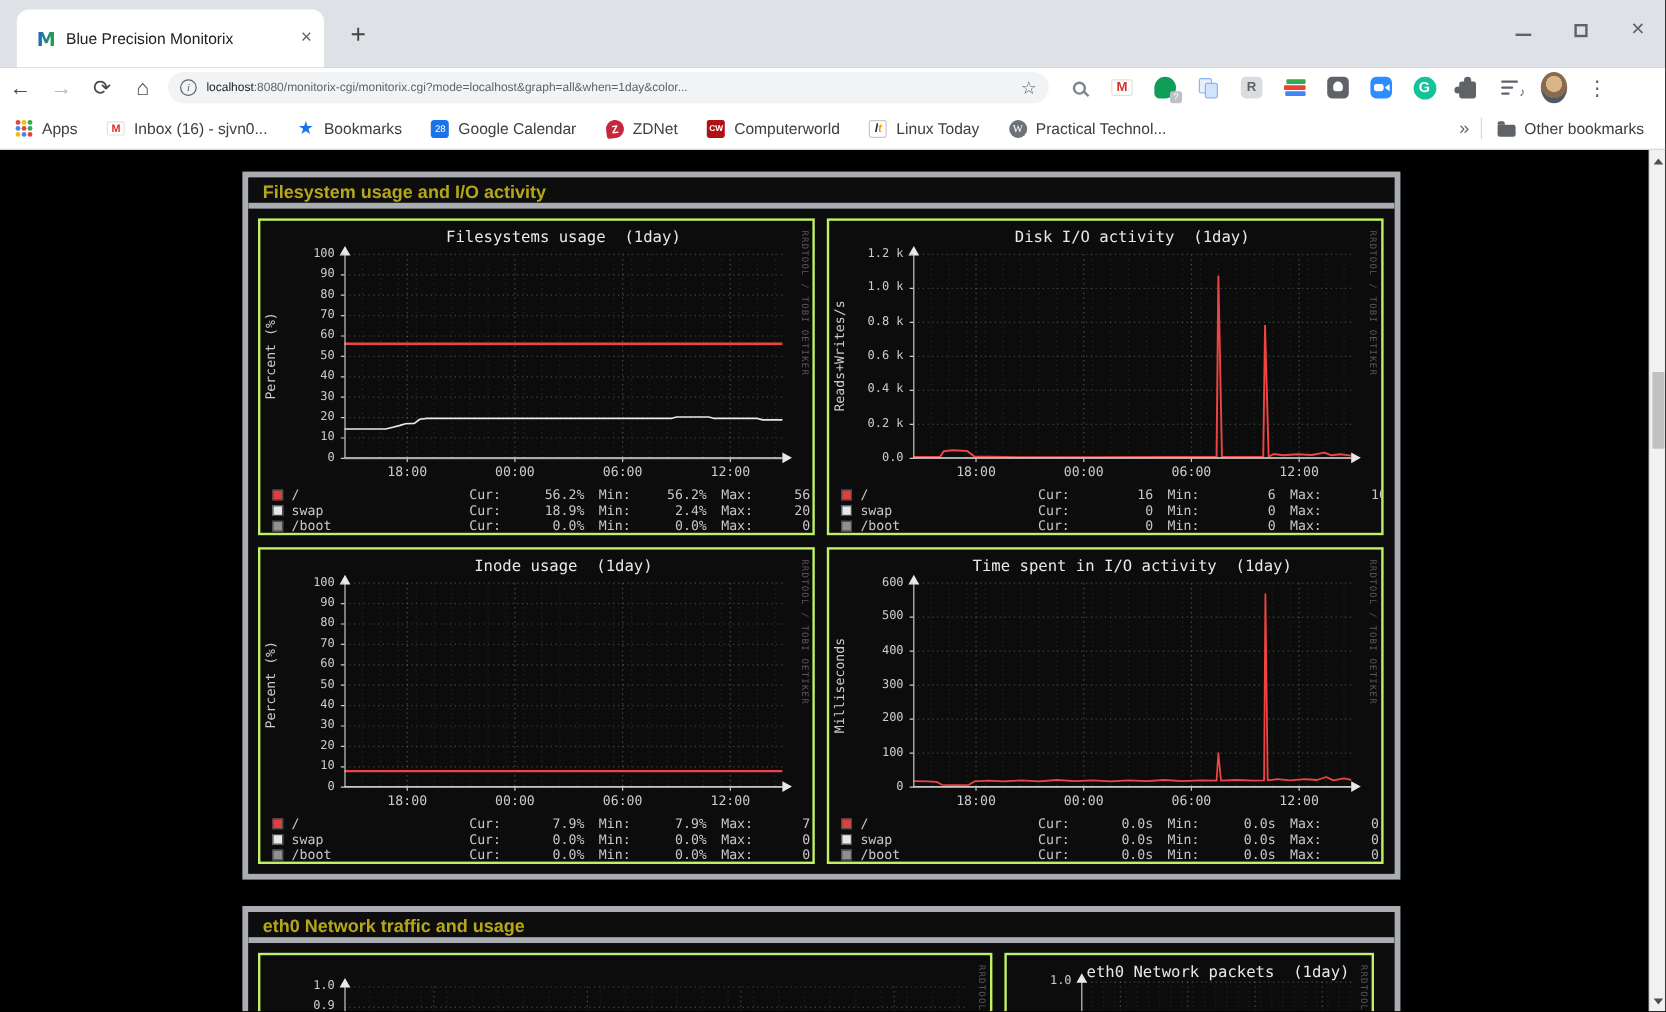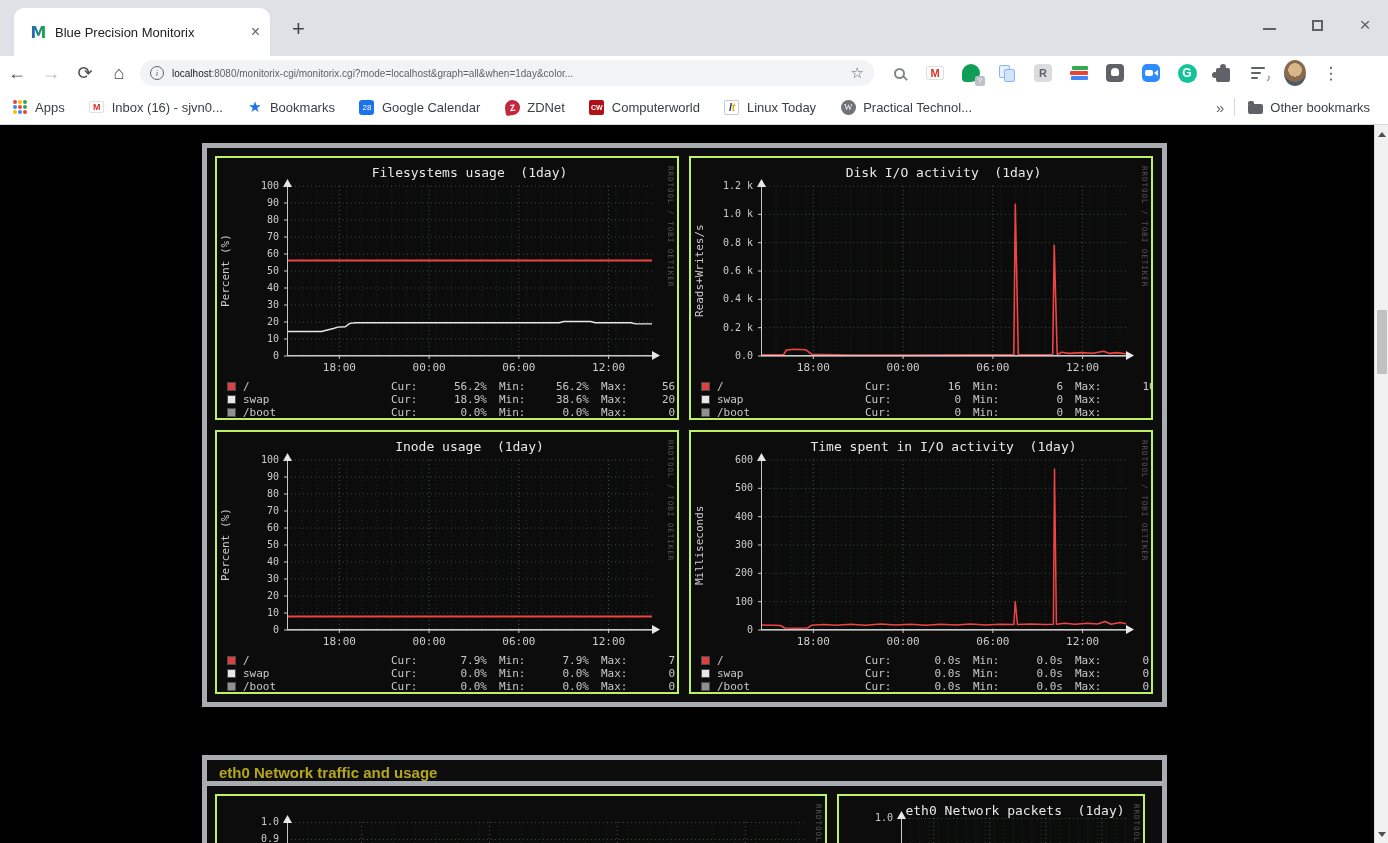--- a/index.html
+++ b/index.html
@@ -298,20 +298,21 @@
     <span class="bm" style="margin-right:6px;">
       <span class="bmi">
           <span class="folder"></span>
         </span>
       <span class="bm-label">Other bookmarks</span>
     </span>
   </div>
 
   <div class="content">
     <div class="section s1">
+      <div class="sec-title">Filesystem usage and I/O activity</div>
       <div class="graphs">
         <div class="panel" style="width: 464px; height: 264px;">
             <div class="g-title" style="left: 70px; width: 365px;">Filesystems usage  (1day)</div>
             <div class="g-wm">RRDTOOL / TOBI OETIKER</div>
             <div class="g-ylab" style="top: 28px; height: 170px;">Percent (%)</div>
             <svg width="365" height="170" class="g-svg" style="left: 70px; top: 28px;">
               <line x1="14.959016393442624" y1="0" x2="14.959016393442624" y2="170" stroke="rgba(90,170,90,0.22)" stroke-width="1" stroke-dasharray="1,3"></line>
               <line x1="29.91803278688525" y1="0" x2="29.91803278688525" y2="170" stroke="rgba(90,170,90,0.22)" stroke-width="1" stroke-dasharray="1,3"></line>
               <line x1="44.87704918032787" y1="0" x2="44.87704918032787" y2="170" stroke="rgba(90,170,90,0.22)" stroke-width="1" stroke-dasharray="1,3"></line>
               <line x1="59.8360655737705" y1="0" x2="59.8360655737705" y2="170" stroke="rgba(90,170,90,0.22)" stroke-width="1" stroke-dasharray="1,3"></line>
@@ -381,21 +382,21 @@
             <div class="g-ytick" style="left: 0px; width: 62px; top: 90px;">60</div>
             <div class="g-ytick" style="left: 0px; width: 62px; top: 73px;">70</div>
             <div class="g-ytick" style="left: 0px; width: 62px; top: 56px;">80</div>
             <div class="g-ytick" style="left: 0px; width: 62px; top: 39px;">90</div>
             <div class="g-ytick" style="left: 0px; width: 62px; top: 22px;">100</div>
             <div class="g-xtick" style="left: 100.357px; top: 203px;">18:00</div>
             <div class="g-xtick" style="left: 190.111px; top: 203px;">00:00</div>
             <div class="g-xtick" style="left: 279.865px; top: 203px;">06:00</div>
             <div class="g-xtick" style="left: 369.619px; top: 203px;">12:00</div>
             <div class="leg-row" style="left: 10px; top: 222px;"><span class="leg-sq" style="background: rgb(221, 64, 64);"></span><span class="leg-name">/</span><span class="leg-lab">Cur:</span><span class="leg-val lv-cur">56.2%</span><span class="leg-lab">Min:</span><span class="leg-val lv-min">56.2%</span><span class="leg-lab">Max:</span><span class="leg-val lv-max">56.2%</span></div>
-            <div class="leg-row" style="left: 10px; top: 235px;"><span class="leg-sq" style="background: rgb(232, 232, 232);"></span><span class="leg-name">swap</span><span class="leg-lab">Cur:</span><span class="leg-val lv-cur">18.9%</span><span class="leg-lab">Min:</span><span class="leg-val lv-min">38.6%</span><span class="leg-lab">Max:</span><span class="leg-val lv-max">20.5%</span></div>
+            <div class="leg-row" style="left: 10px; top: 235px;"><span class="leg-sq" style="background: rgb(232, 232, 232);"></span><span class="leg-name">swap</span><span class="leg-lab">Cur:</span><span class="leg-val lv-cur">18.9%</span><span class="leg-lab">Min:</span><span class="leg-val lv-min">2.4%</span><span class="leg-lab">Max:</span><span class="leg-val lv-max">20.5%</span></div>
             <div class="leg-row" style="left: 10px; top: 248px;"><span class="leg-sq" style="background: rgb(144, 144, 144);"></span><span class="leg-name">/boot</span><span class="leg-lab">Cur:</span><span class="leg-val lv-cur">0.0%</span><span class="leg-lab">Min:</span><span class="leg-val lv-min">0.0%</span><span class="leg-lab">Max:</span><span class="leg-val lv-max">0.0%</span></div>
           </div>
         <div class="panel" style="width: 464px; height: 264px;">
             <div class="g-title" style="left: 70px; width: 365px;">Disk I/O activity  (1day)</div>
             <div class="g-wm">RRDTOOL / TOBI OETIKER</div>
             <div class="g-ylab" style="top: 28px; height: 170px;">Reads+Writes/s</div>
             <svg width="365" height="170" class="g-svg" style="left: 70px; top: 28px;">
               <line x1="14.959016393442624" y1="0" x2="14.959016393442624" y2="170" stroke="rgba(90,170,90,0.22)" stroke-width="1" stroke-dasharray="1,3"></line>
               <line x1="29.91803278688525" y1="0" x2="29.91803278688525" y2="170" stroke="rgba(90,170,90,0.22)" stroke-width="1" stroke-dasharray="1,3"></line>
               <line x1="44.87704918032787" y1="0" x2="44.87704918032787" y2="170" stroke="rgba(90,170,90,0.22)" stroke-width="1" stroke-dasharray="1,3"></line>

